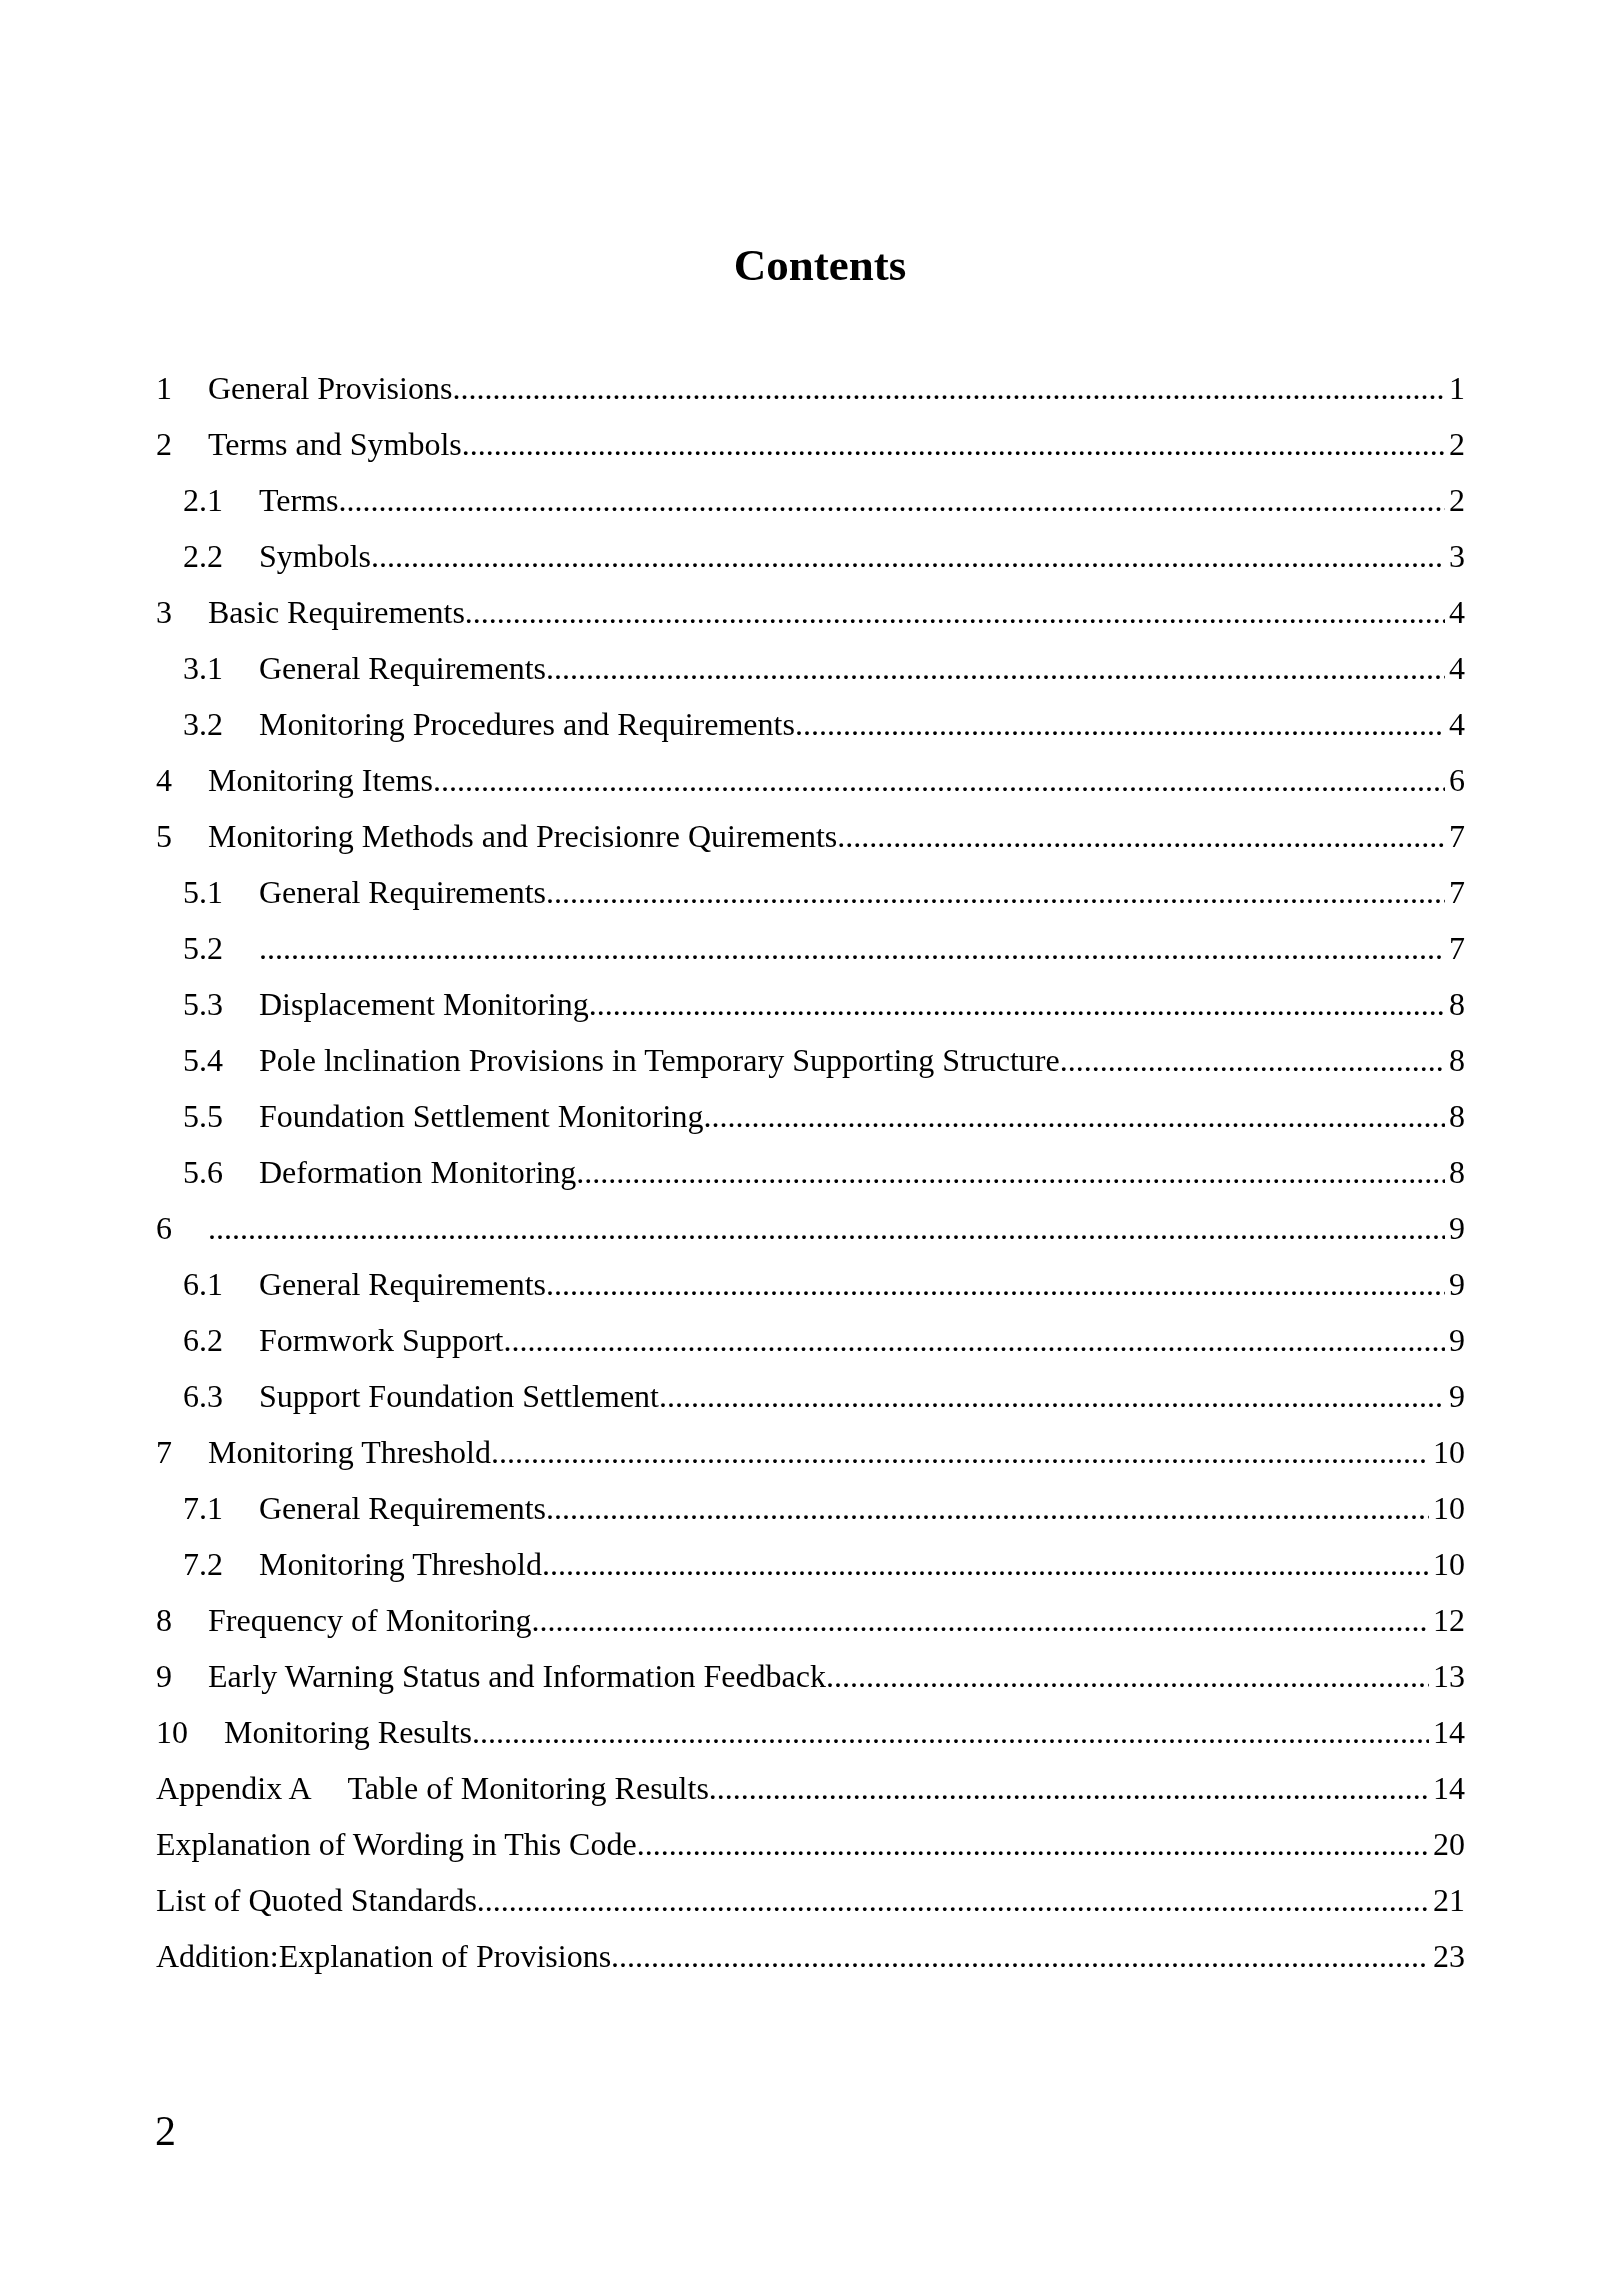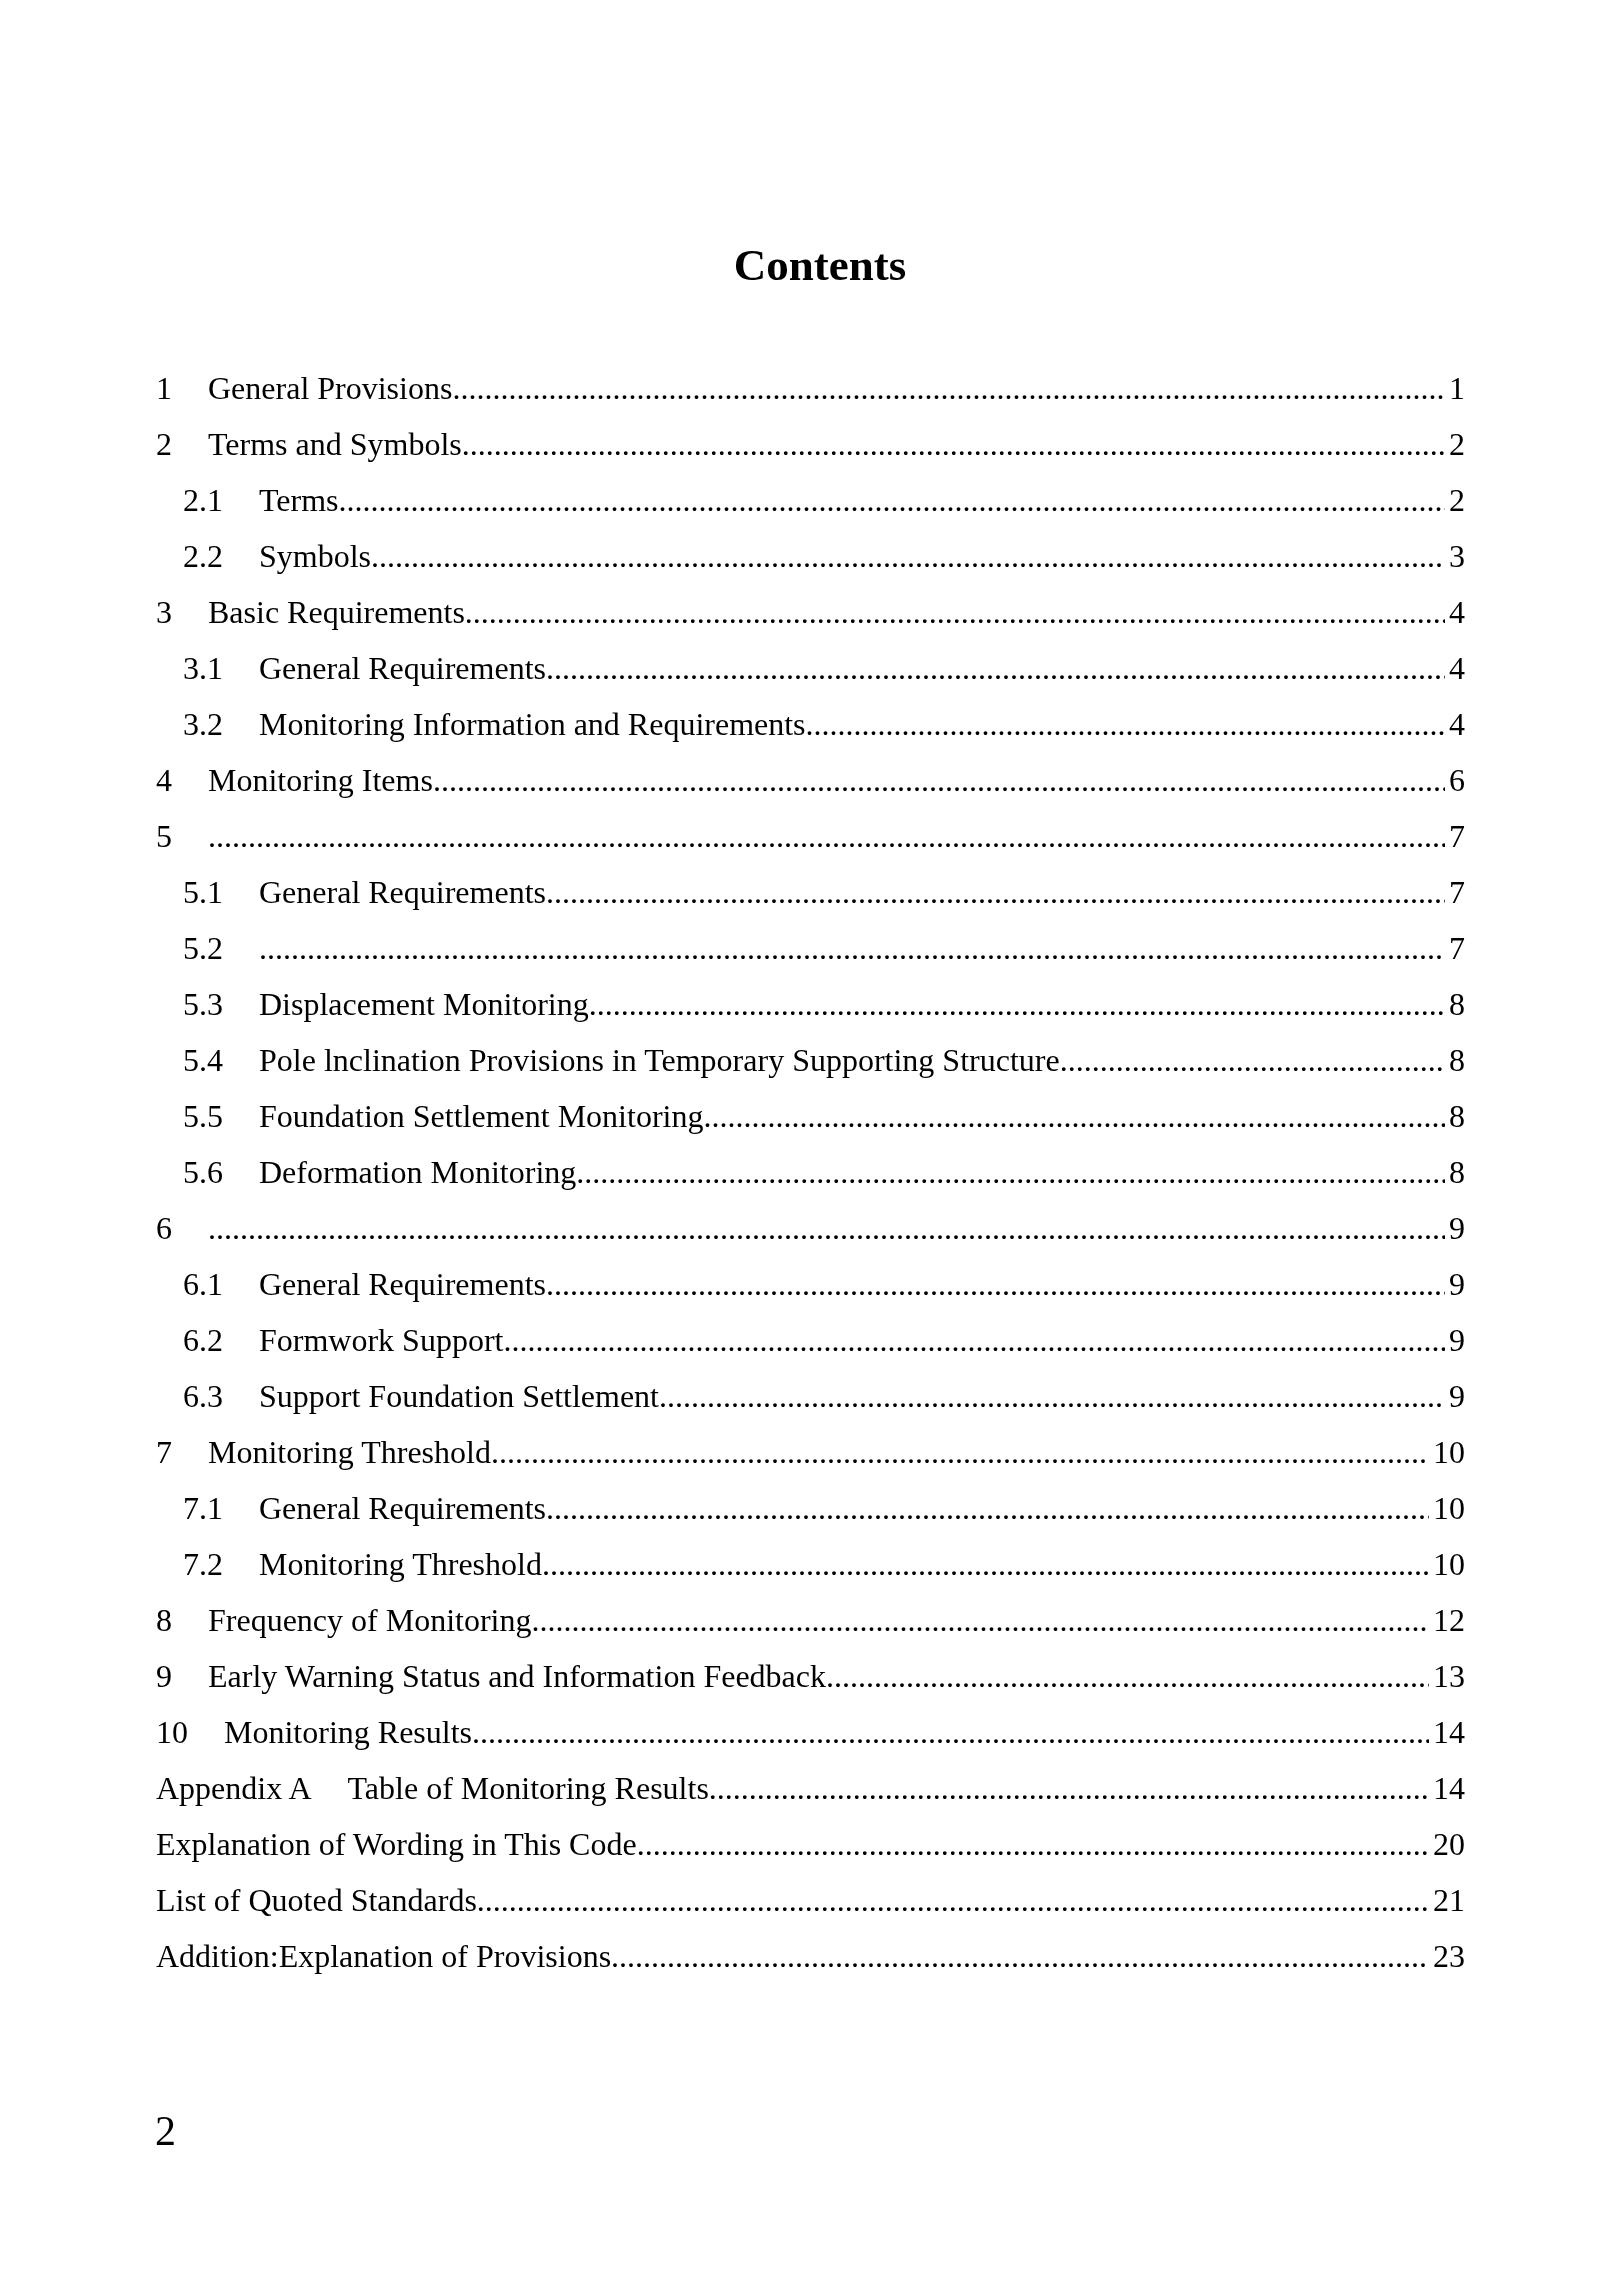--- a/index.html
+++ b/index.html
@@ -106,32 +106,33 @@
         <span class="toc-page">4</span>
       </div>
       <div class="toc-row sub">
         <span class="toc-num">3.1</span>
         <span class="toc-title">General Requirements</span>
         <span class="toc-dots">............................................................................................................................................................................................................................................................................................................</span>
         <span class="toc-page">4</span>
       </div>
       <div class="toc-row sub">
         <span class="toc-num">3.2</span>
-        <span class="toc-title">Monitoring Information and Requirements</span>
+        <span class="toc-title">Monitoring Procedures and Requirements</span>
         <span class="toc-dots">............................................................................................................................................................................................................................................................................................................</span>
         <span class="toc-page">4</span>
       </div>
       <div class="toc-row">
         <span class="toc-num">4</span>
         <span class="toc-title">Monitoring Items</span>
         <span class="toc-dots">............................................................................................................................................................................................................................................................................................................</span>
         <span class="toc-page">6</span>
       </div>
       <div class="toc-row">
         <span class="toc-num">5</span>
+        <span class="toc-title">Monitoring Methods and Precisionre Quirements</span>
         <span class="toc-dots">............................................................................................................................................................................................................................................................................................................</span>
         <span class="toc-page">7</span>
       </div>
       <div class="toc-row sub">
         <span class="toc-num">5.1</span>
         <span class="toc-title">General Requirements</span>
         <span class="toc-dots">............................................................................................................................................................................................................................................................................................................</span>
         <span class="toc-page">7</span>
       </div>
       <div class="toc-row sub">

